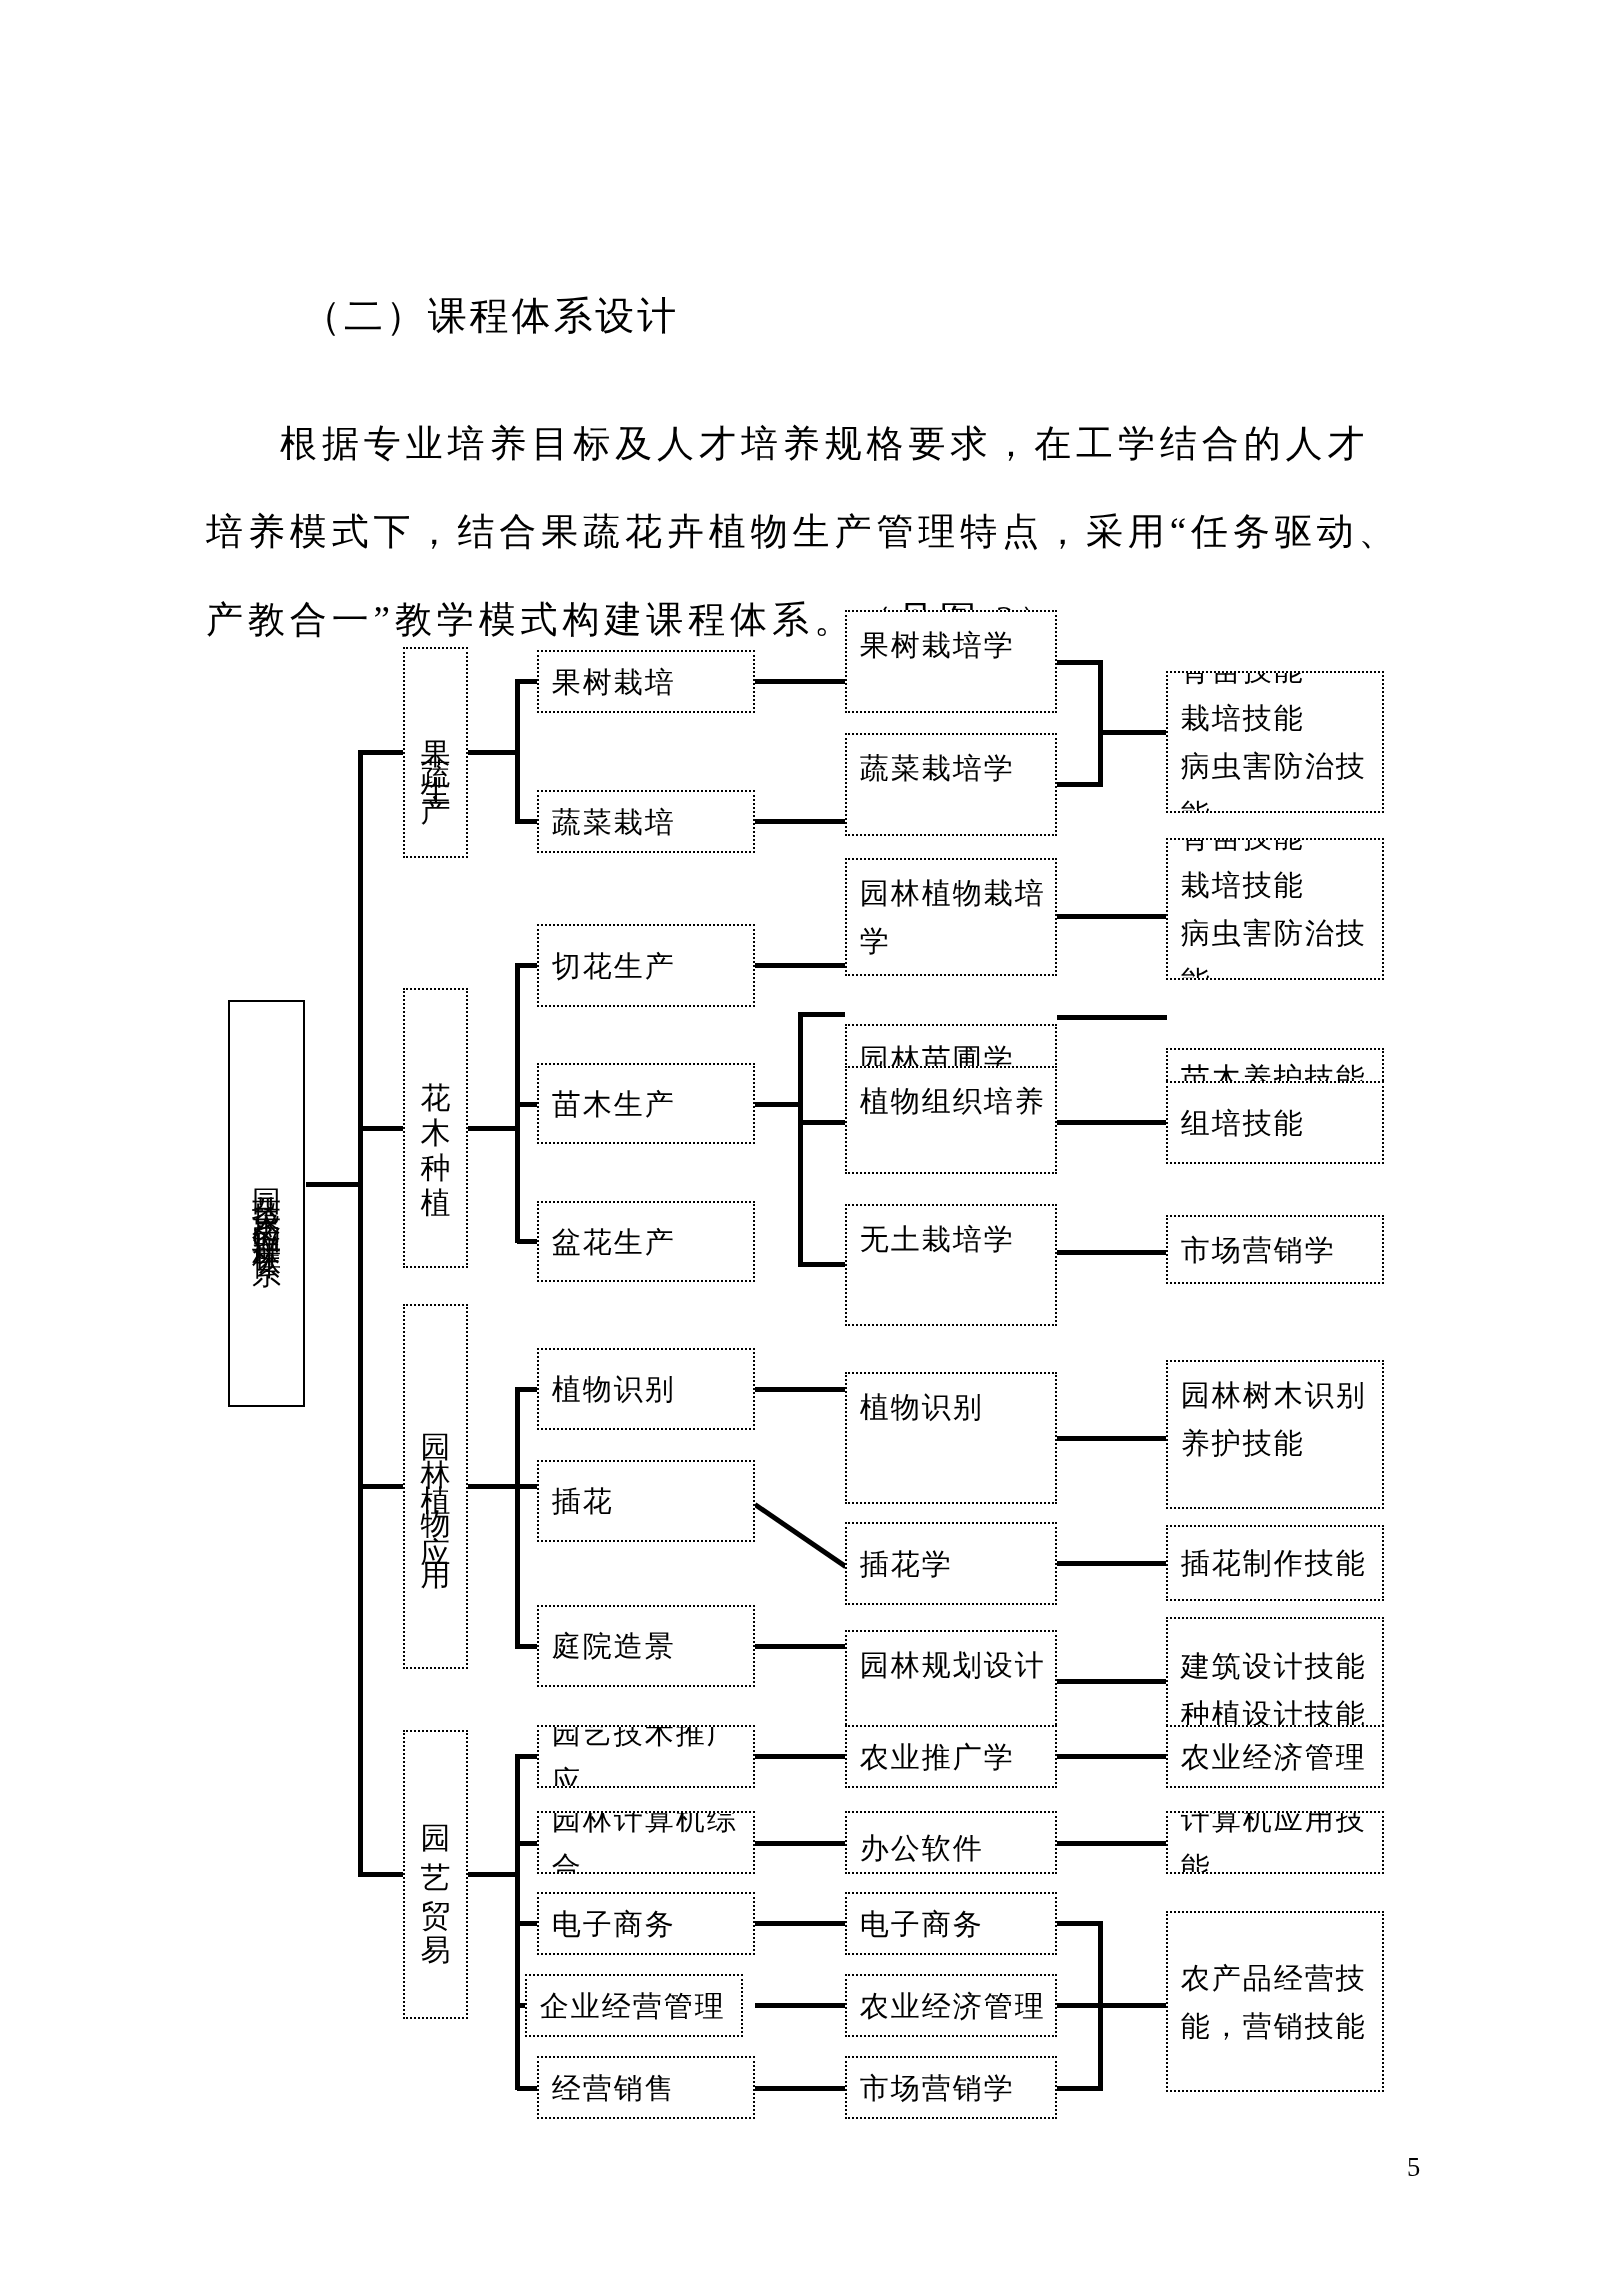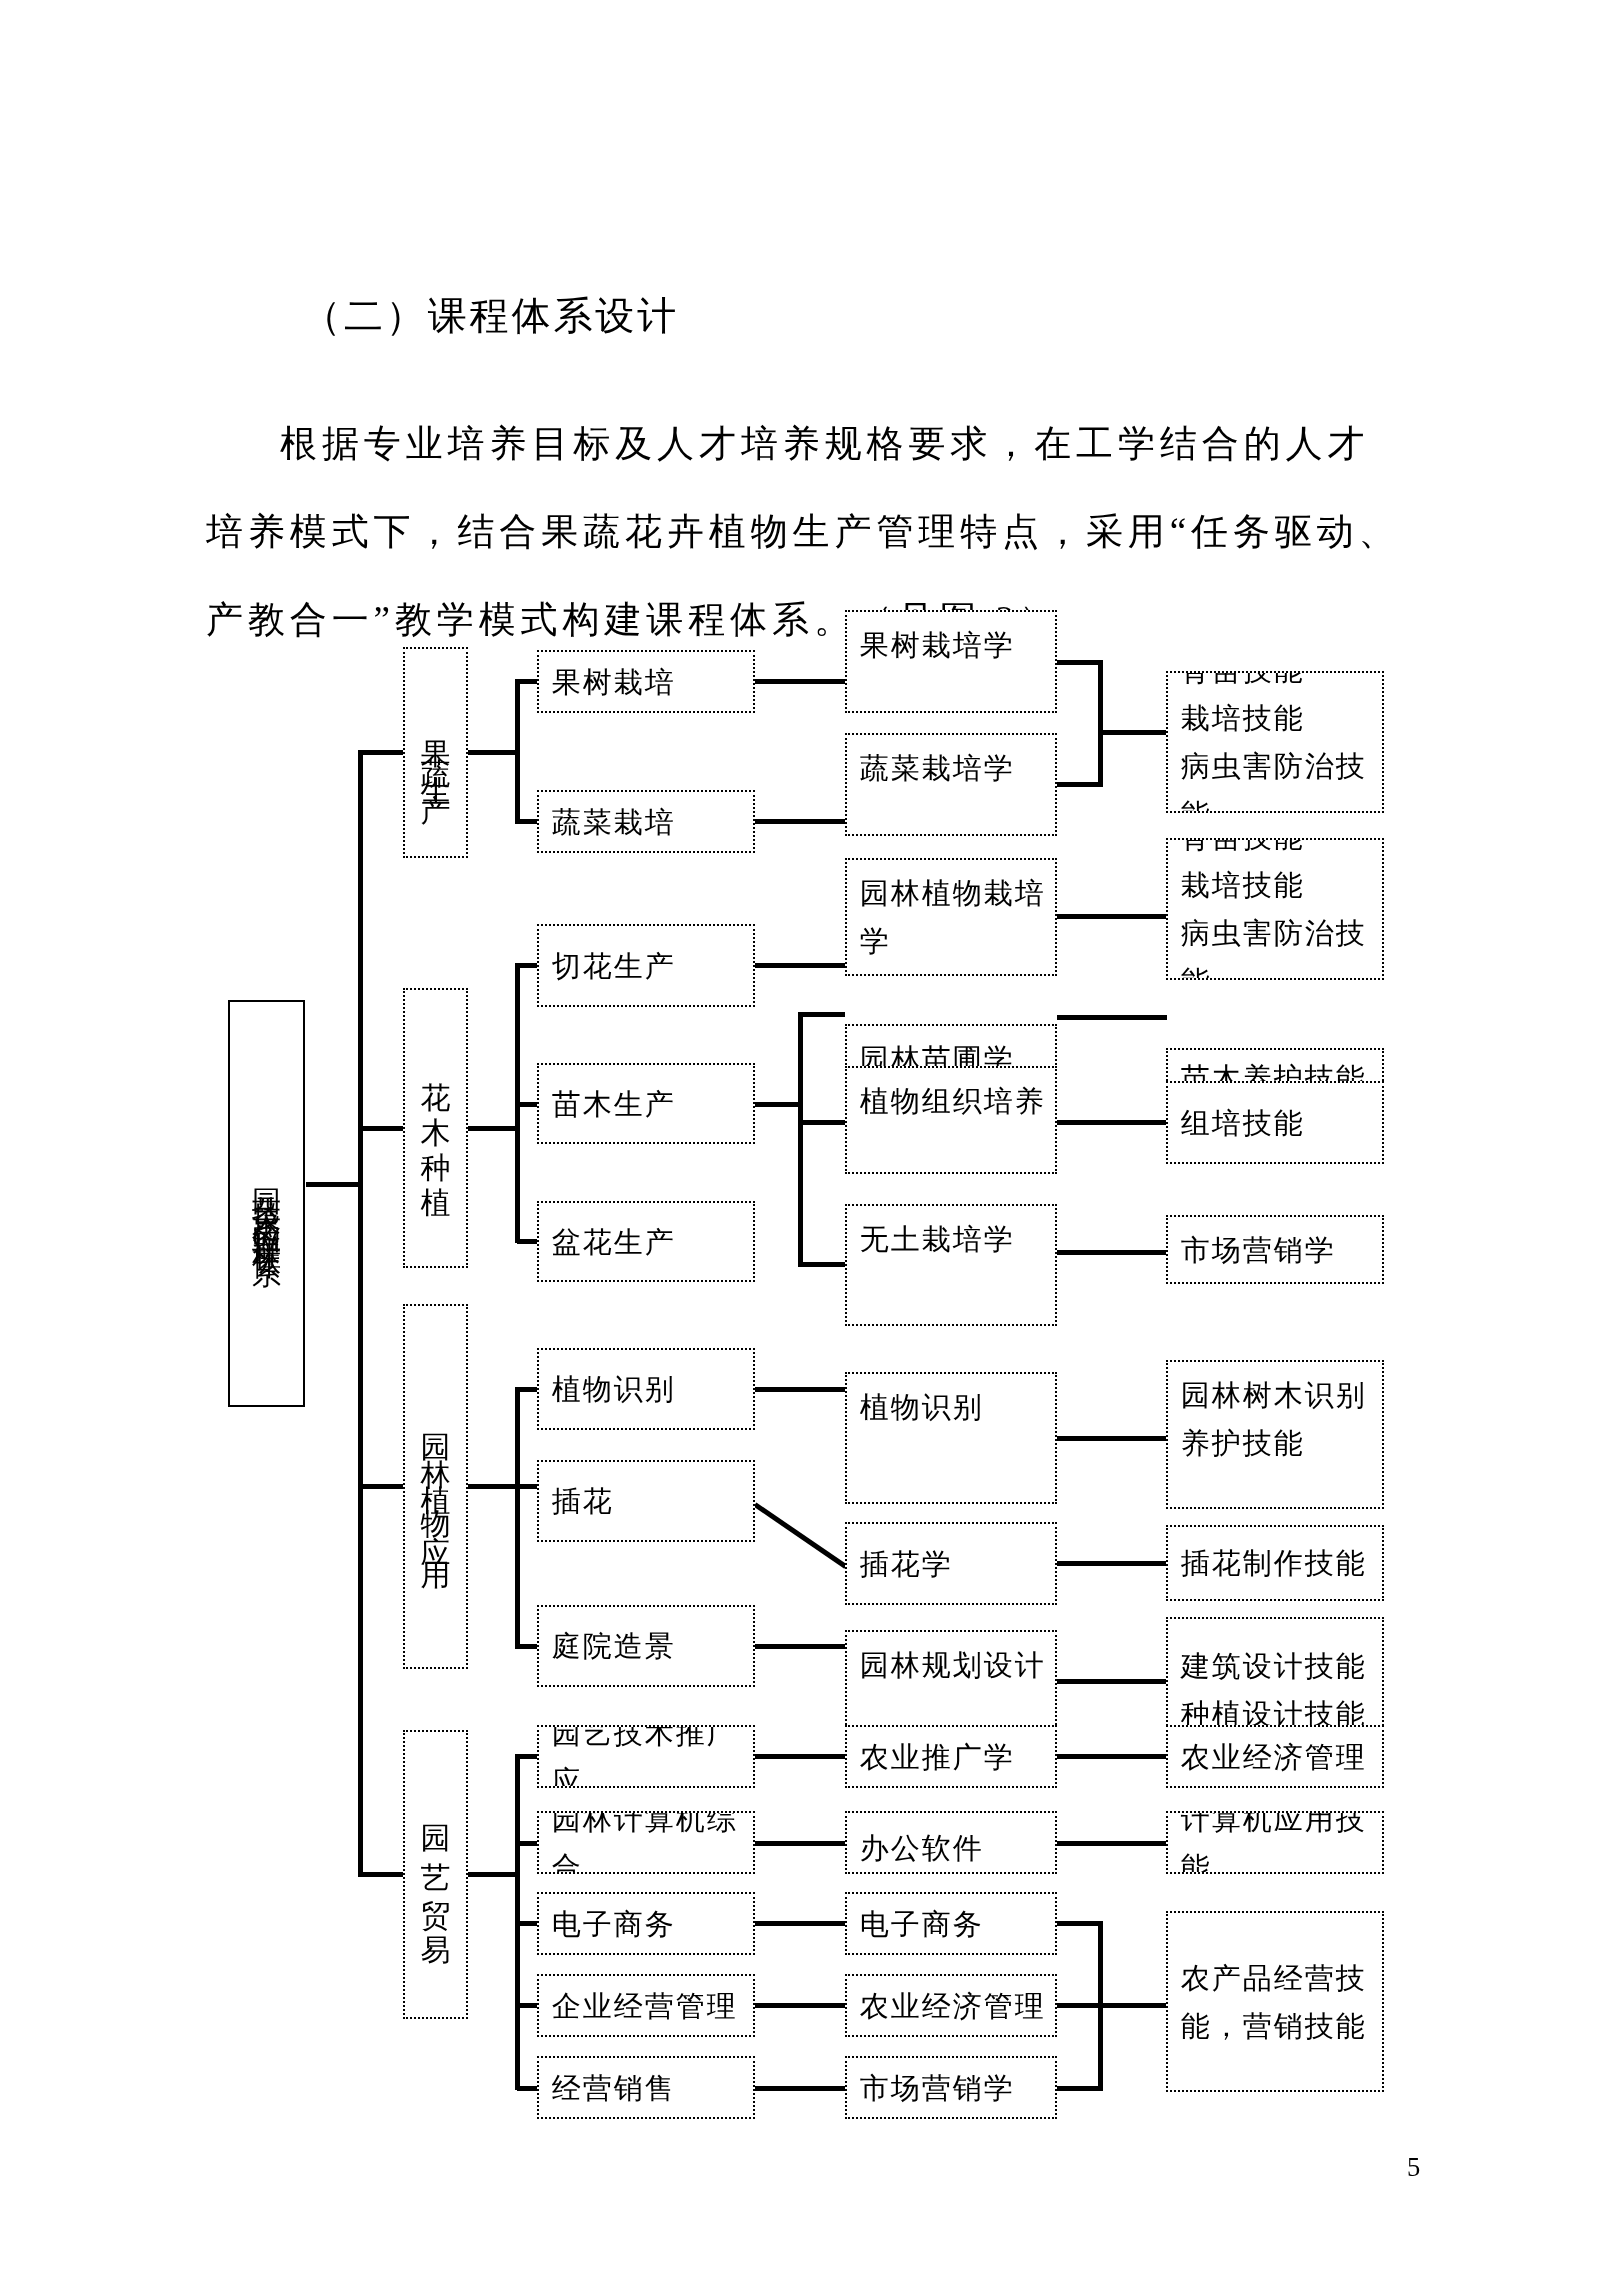--- a/index.html
+++ b/index.html
@@ -151,21 +151,21 @@
       </div>
       <div class="box hbox" style="left: 537px; top: 1725px; width: 218px; height: 63px;">
         <span>园艺技术推广应</span>
       </div>
       <div class="box hbox" style="left: 537px; top: 1811px; width: 218px; height: 63px;">
         <span>园林计算机综合</span>
       </div>
       <div class="box hbox" style="left: 537px; top: 1892px; width: 218px; height: 63px;">
         <span>电子商务</span>
       </div>
-      <div class="box hbox" style="left: 537px; top: 1974px; width: 218px; height: 63px; text-align: center;">
+      <div class="box hbox" style="left: 525px; top: 1974px; width: 218px; height: 63px; text-align: center;">
         <span>企业经营管理</span>
       </div>
       <div class="box hbox" style="left: 537px; top: 2056px; width: 218px; height: 63px;">
         <span>经营销售</span>
       </div>
       <div class="box hbox vatop" style="left: 845px; top: 610px; width: 212px; height: 103px;">
         <span>果树栽培学</span>
       </div>
       <div class="box hbox vatop" style="left: 845px; top: 733px; width: 212px; height: 103px;">
         <span>蔬菜栽培学</span>

